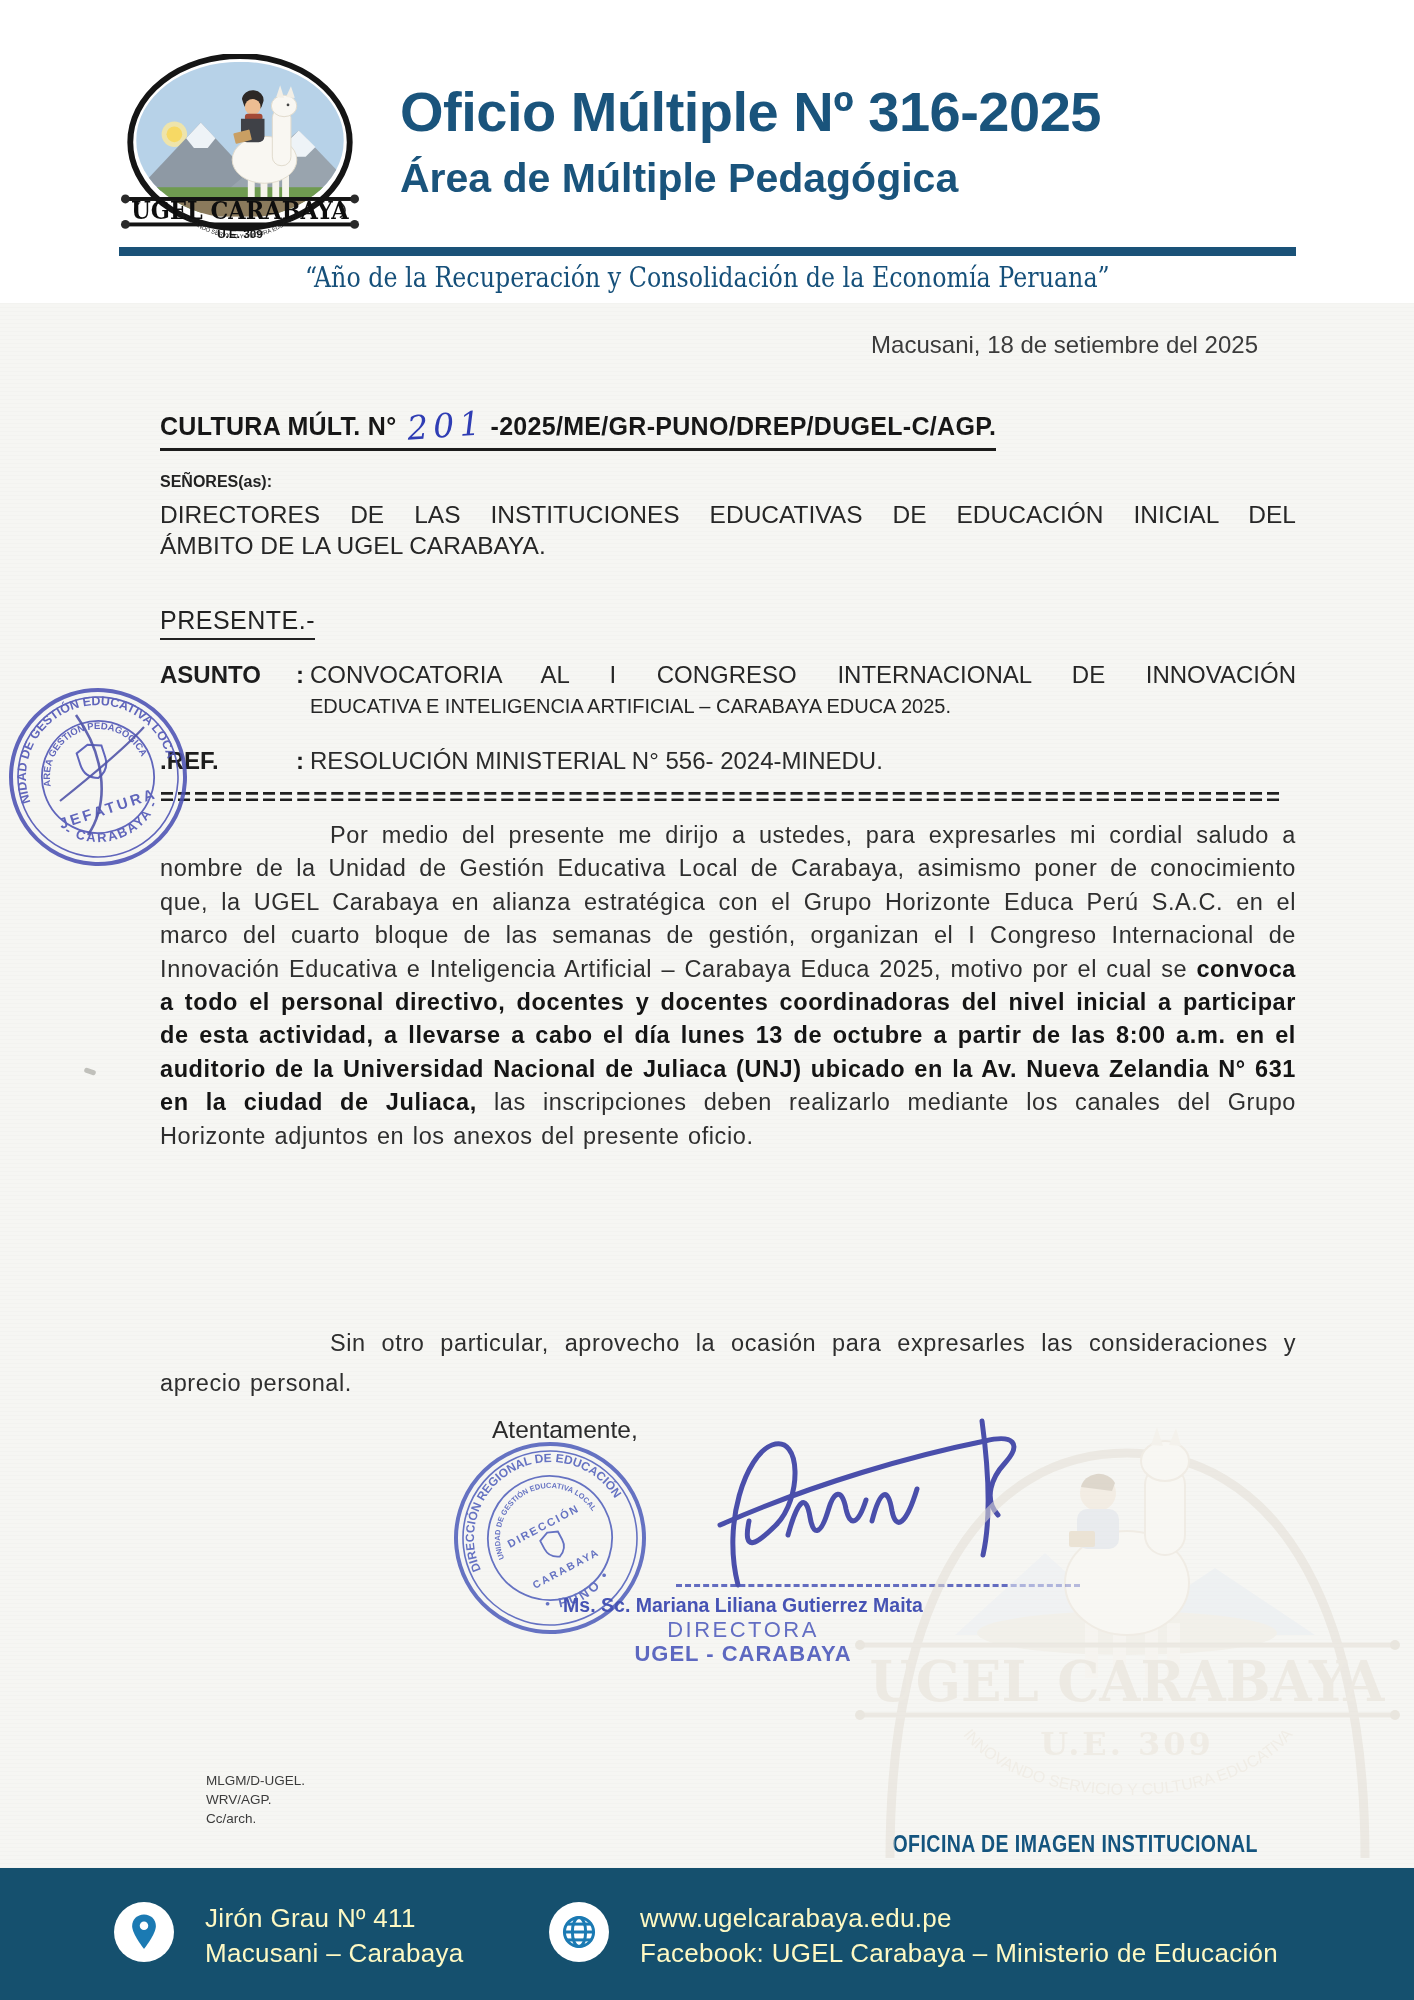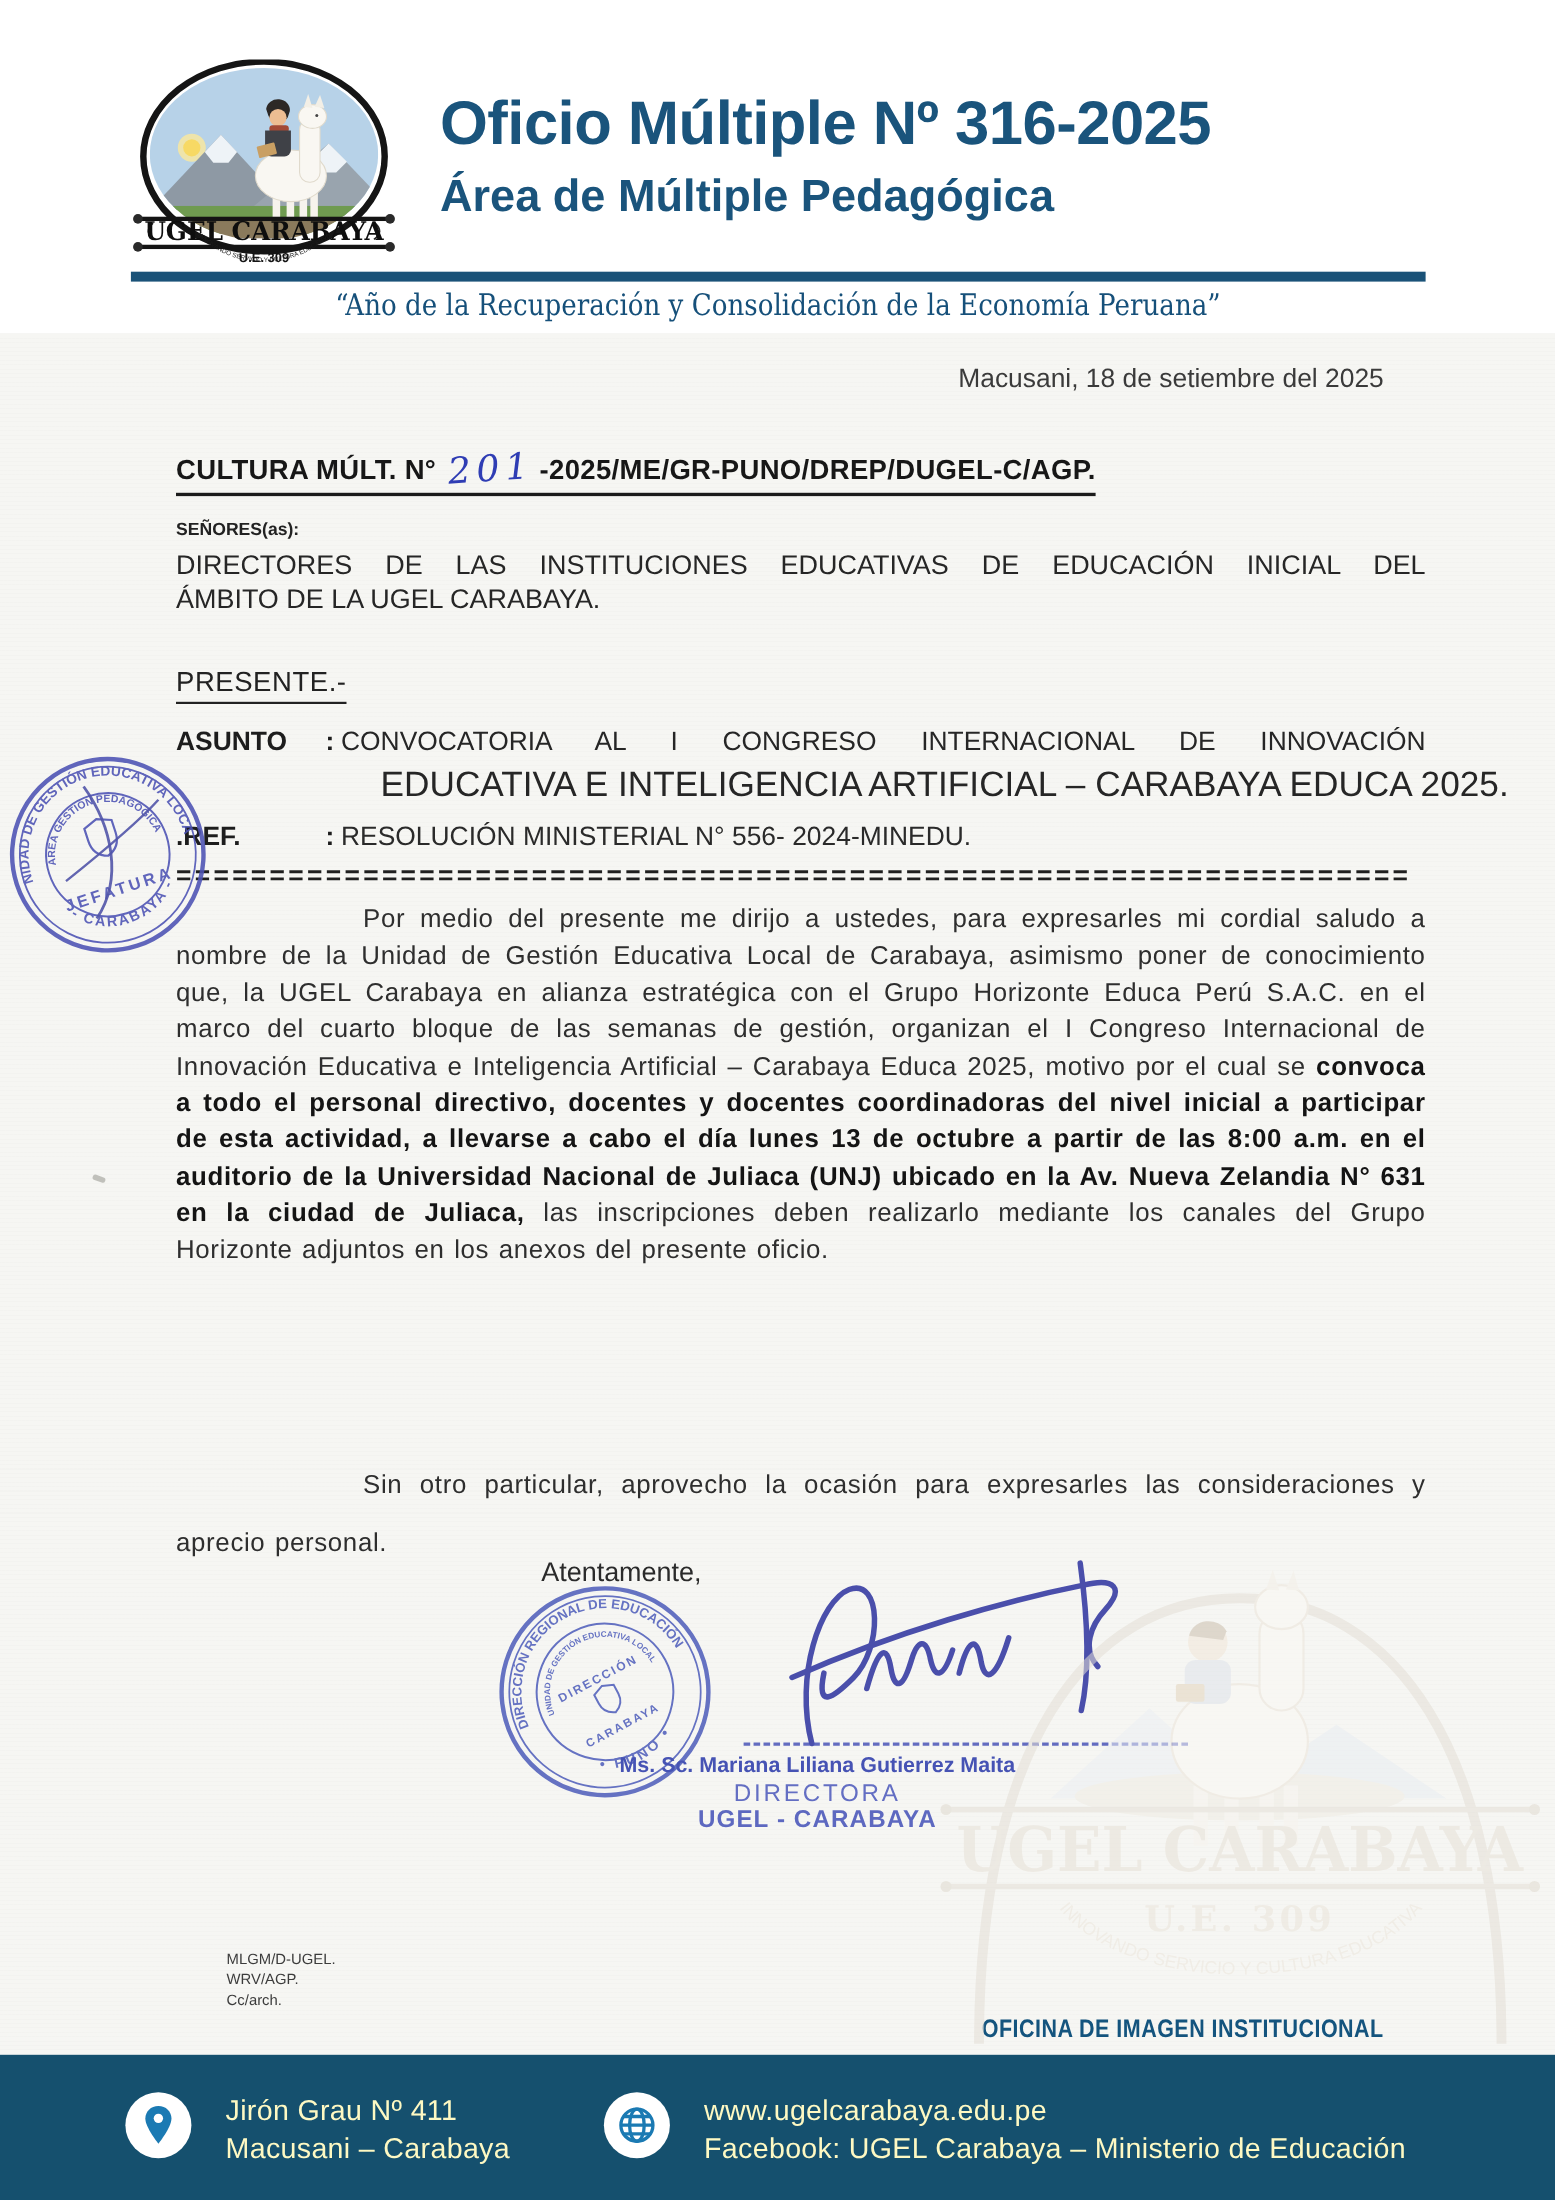--- a/index.html
+++ b/index.html
@@ -27,31 +27,31 @@
   .senores{left:160px;top:170px;font-size:16px;font-weight:700;color:#222;text-align:right;}
   .addr1{left:160px;top:198px;width:1136px;font-size:24.5px;color:#262626;
          text-align:justify;text-align-last:justify;}
   .addr2{left:160px;top:229px;font-size:24.5px;color:#262626;}
   .presente{left:160px;top:303px;font-size:25px;color:#222;letter-spacing:.5px;
             border-bottom:2.5px solid #222;padding-bottom:3px;}
   .lbl{font-size:24px;font-weight:700;color:#1d1d1d;}
   .asunto-lbl{left:160px;top:358px;}
   .asunto-colon{left:296px;top:358px;}
   .asunto1{left:310px;top:358px;width:986px;font-size:24px;color:#262626;text-align:justify;text-align-last:justify;}
-  .asunto2{left:310px;top:392px;font-size:32px;color:#262626;margin-left:36px;}
+  .asunto2{left:310px;top:392px;font-size:20px;color:#262626;}
   .ref-lbl{left:160px;top:444px;}
   .ref-colon{left:296px;top:444px;}
   .ref-text{left:310px;top:444px;font-size:24px;color:#2a2a2a;}
   .separator{left:160px;top:480px;width:1140px;font-weight:700;font-size:24px;letter-spacing:3px;
              white-space:nowrap;overflow:hidden;color:#1f1f1f;}
   .para{left:160px;top:516px;width:1136px;font-size:23.5px;line-height:33.4px;text-align:justify;
         text-indent:170px;letter-spacing:.6px;word-spacing:1.5px;color:#2e2e2e;}
   .para b{color:#141414;}
   .para2{top:897px;}
-  .para3{top:1020px;line-height:53px;}
+  .para3{top:1020px;line-height:40px;}
   .atent{left:492px;top:1113px;font-size:24.5px;color:#2a2a2a;}
   .stamp1{left:2px;top:378px;width:192px;height:192px;opacity:.88;}
   .stamp2{left:448px;top:1133px;width:205px;height:205px;opacity:.82;}
   .sig{left:650px;top:1100px;width:410px;height:210px;opacity:.92;}
   .dashline{left:676px;top:1281px;width:404px;border-top:3px dashed #4a54b8;opacity:.85;}
   .signame{left:553px;top:1291px;width:380px;text-align:center;font-size:19.5px;font-weight:700;color:#4653b4;}
   .sigrole{left:553px;top:1314px;width:380px;text-align:center;font-size:22px;letter-spacing:2.5px;color:#4a57bb;opacity:.85;}
   .sigorg{left:553px;top:1338px;width:380px;text-align:center;font-size:22px;font-weight:700;letter-spacing:1px;color:#4350b8;opacity:.85;}
   .initials{left:206px;top:1468px;font-size:13.5px;line-height:19px;color:#3c3c3c;}
   .office{right:156px;top:1528px;font-size:23px;font-weight:700;color:#14547e;letter-spacing:.5px;

